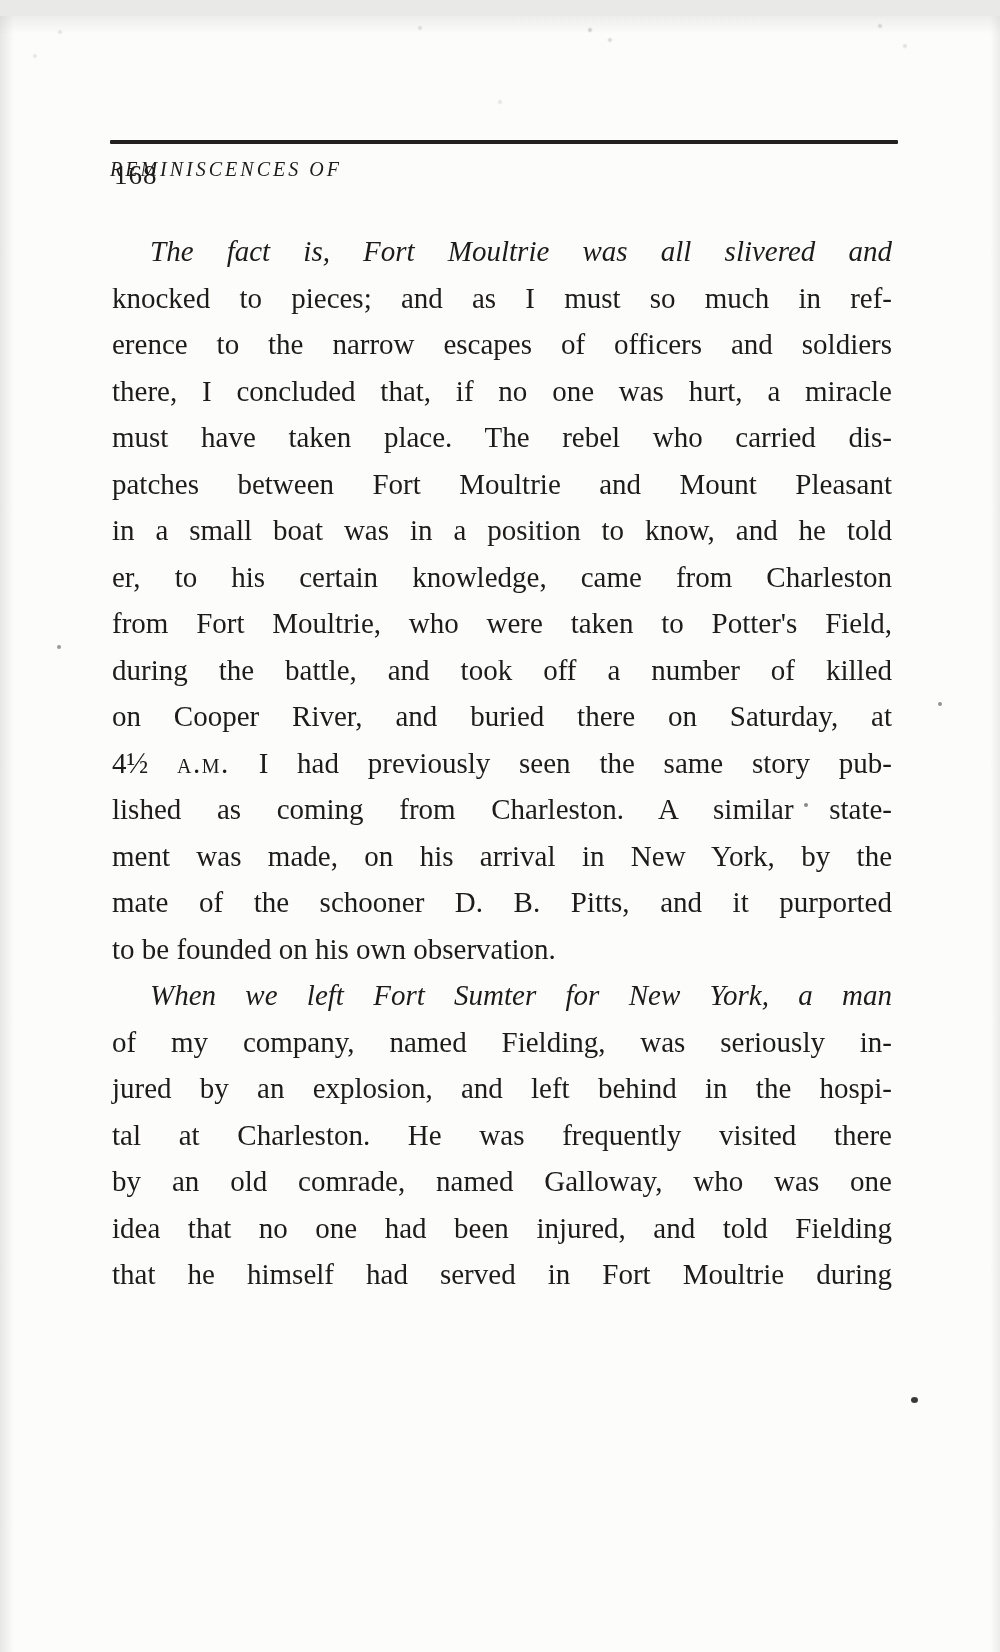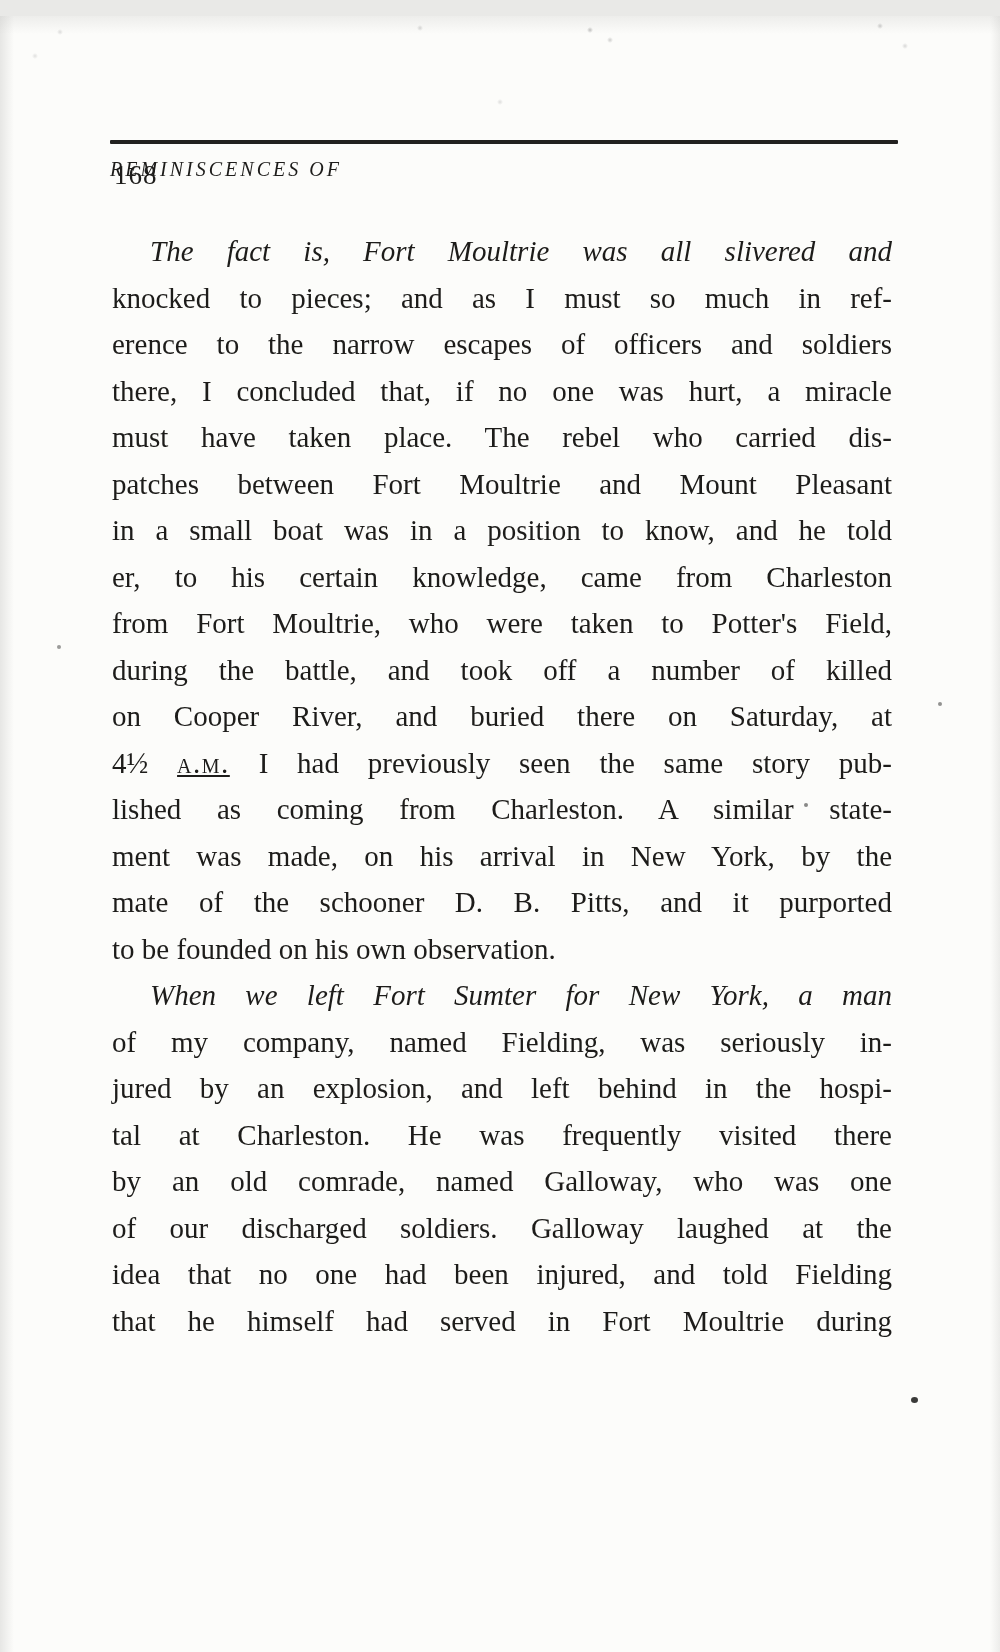--- a/index.html
+++ b/index.html
@@ -77,21 +77,20 @@
   }
   .jline {
     text-align: justify;
     text-align-last: justify;
   }
   .indent { padding-left: 38px; font-style: italic; }
   .italic { }
   .smallcaps {
     font-variant: small-caps;
     letter-spacing: 1.5px;
-    text-decoration: underline;
   }
   
   .speck {
     position: absolute;
     background: #3a3a38;
     border-radius: 50%;
   }
   .speck-1 { left: 911px; top: 1381px; width: 7px; height: 6px; }
   .speck-2 { left: 938px; top: 686px;  width: 4px; height: 4px; opacity: .55; }
   .speck-3 { left: 57px;  top: 629px;  width: 4px; height: 4px; opacity: .5; }
@@ -127,21 +126,20 @@
         <div class="line jline">ment was made, on his arrival in New York, by the</div>
         <div class="line jline"><span>mate of the schooner </span><span class="italic">D. B. Pitts</span><span>, and it purported</span></div>
         <div class="line">to be founded on his own observation.</div>
       </div>
       <div class="paragraph">
         <div class="line jline indent">When we left Fort Sumter for New York, a man</div>
         <div class="line jline">of my company, named Fielding, was seriously in-</div>
         <div class="line jline">jured by an explosion, and left behind in the hospi-</div>
         <div class="line jline">tal at Charleston.  He was frequently visited there</div>
         <div class="line jline">by an old comrade, named Galloway, who was one</div>
-        <div class="line jline">of our discharged soldiers.  Galloway laughed at the</div>
         <div class="line jline">idea that no one had been injured, and told Fielding</div>
         <div class="line jline">that he himself had served in Fort Moultrie during</div>
       </div>
     </div>
 
   <div class="speck speck-1"></div>
   <div class="speck speck-2"></div>
   <div class="speck speck-3"></div>
   <div class="speck speck-4"></div>
 

